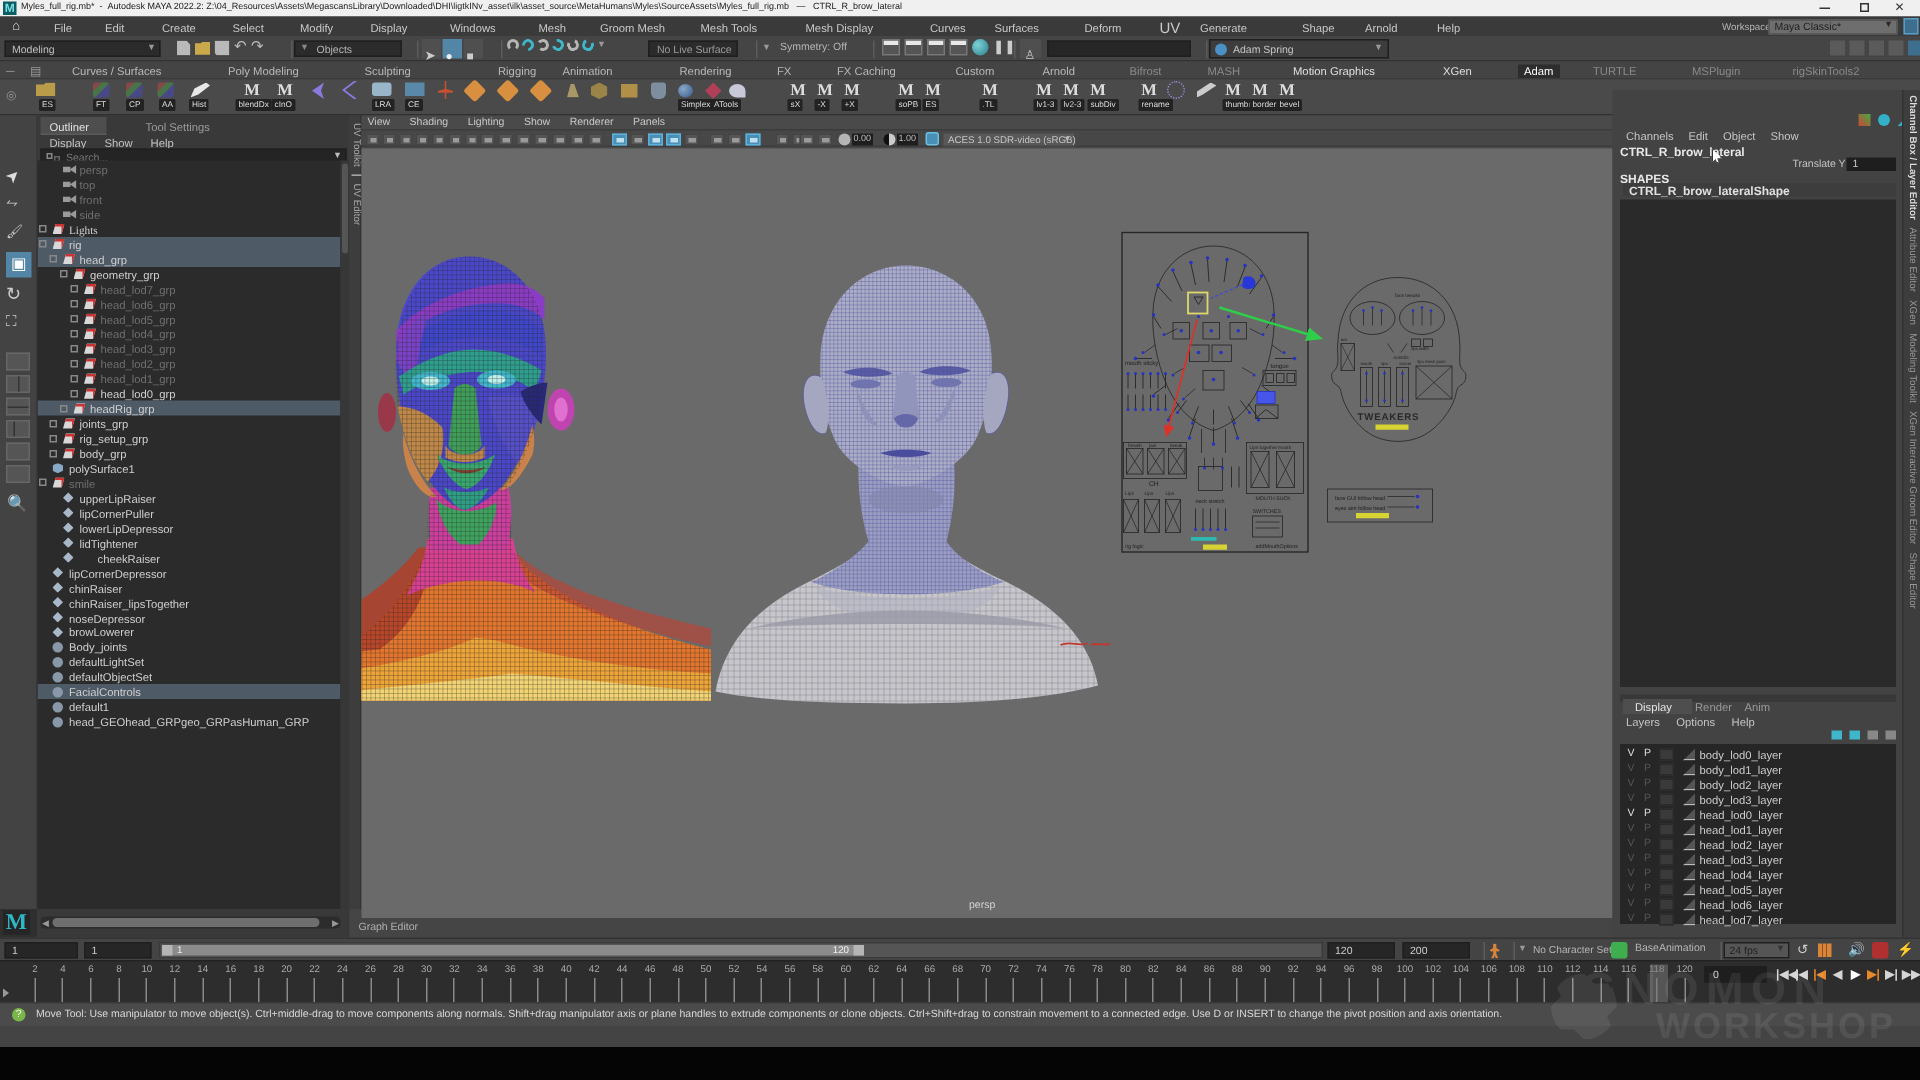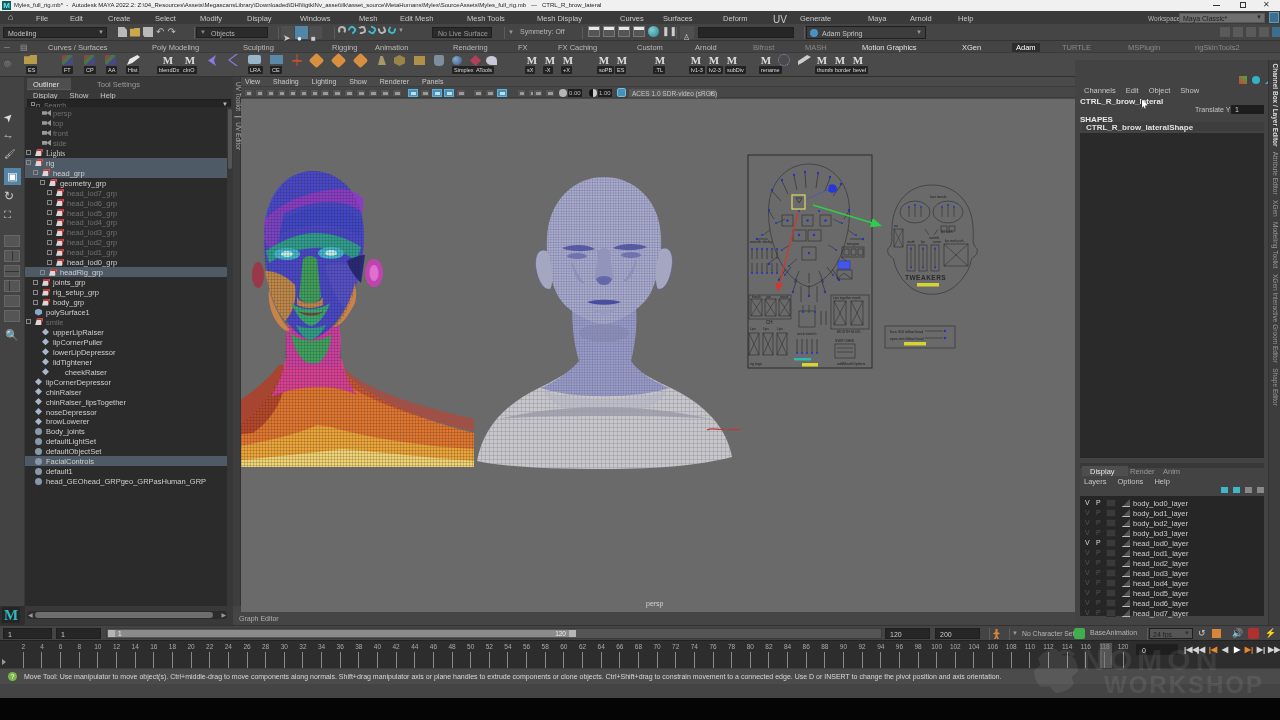--- a/index.html
+++ b/index.html
@@ -26,29 +26,29 @@
   <div class="abs" id="menubar" style="left:0;top:11px;width:1280px;height:13px;background:#3a3a3a;">
     <div class="abs" style="left:8px;top:2px;width:10px;height:9px;color:#d8d8d8;font-size:9px;line-height:9px;">⌂</div>
     <span style="position:absolute;left:36px;top:3px;font-size:7.5px;color:#c9c9c9;white-space:nowrap;">File</span>
       <span style="position:absolute;left:70px;top:3px;font-size:7.5px;color:#c9c9c9;white-space:nowrap;">Edit</span>
       <span style="position:absolute;left:108px;top:3px;font-size:7.5px;color:#c9c9c9;white-space:nowrap;">Create</span>
       <span style="position:absolute;left:155px;top:3px;font-size:7.5px;color:#c9c9c9;white-space:nowrap;">Select</span>
       <span style="position:absolute;left:200px;top:3px;font-size:7.5px;color:#c9c9c9;white-space:nowrap;">Modify</span>
       <span style="position:absolute;left:247px;top:3px;font-size:7.5px;color:#c9c9c9;white-space:nowrap;">Display</span>
       <span style="position:absolute;left:300px;top:3px;font-size:7.5px;color:#c9c9c9;white-space:nowrap;">Windows</span>
       <span style="position:absolute;left:359px;top:3px;font-size:7.5px;color:#c9c9c9;white-space:nowrap;">Mesh</span>
-      <span style="position:absolute;left:400px;top:3px;font-size:7.5px;color:#c9c9c9;white-space:nowrap;">Edit Mesh</span>
+      <span style="position:absolute;left:400px;top:3px;font-size:7.5px;color:#c9c9c9;white-space:nowrap;">Groom Mesh</span>
       <span style="position:absolute;left:467px;top:3px;font-size:7.5px;color:#c9c9c9;white-space:nowrap;">Mesh Tools</span>
       <span style="position:absolute;left:537px;top:3px;font-size:7.5px;color:#c9c9c9;white-space:nowrap;">Mesh Display</span>
       <span style="position:absolute;left:620px;top:3px;font-size:7.5px;color:#c9c9c9;white-space:nowrap;">Curves</span>
       <span style="position:absolute;left:663px;top:3px;font-size:7.5px;color:#c9c9c9;white-space:nowrap;">Surfaces</span>
       <span style="position:absolute;left:723px;top:3px;font-size:7.5px;color:#c9c9c9;white-space:nowrap;">Deform</span>
       <span style="position:absolute;left:773px;top:3px;font-size:10px;color:#c9c9c9;white-space:nowrap;">UV</span>
       <span style="position:absolute;left:800px;top:3px;font-size:7.5px;color:#c9c9c9;white-space:nowrap;">Generate</span>
-      <span style="position:absolute;left:868px;top:3px;font-size:7.5px;color:#c9c9c9;white-space:nowrap;">Maya</span>
+      <span style="position:absolute;left:868px;top:3px;font-size:7.5px;color:#c9c9c9;white-space:nowrap;">Shape</span>
       <span style="position:absolute;left:910px;top:3px;font-size:7.5px;color:#c9c9c9;white-space:nowrap;">Arnold</span>
       <span style="position:absolute;left:958px;top:3px;font-size:7.5px;color:#c9c9c9;white-space:nowrap;">Help</span>
     <div class="abs" style="left:1148px;top:3.5px;font-size:6.5px;color:#b5b5b5;">Workspace:</div>
     <div class="abs" style="left:1179px;top:1.5px;width:86px;height:10px;background:#6e6e6e;border:1px solid #585858;">
       <span style="position:absolute;left:3px;top:1px;font-size:7px;color:#1e1e1e;">Maya Classic*</span>
       <span style="position:absolute;right:2px;top:0px;font-size:6px;color:#2a2a2a;">▼</span>
     </div>
     <div class="abs" style="left:1269px;top:1px;width:10px;height:11px;background:#3d6e8e;border:1px solid #5a9cc0;"></div>
   </div>
 

